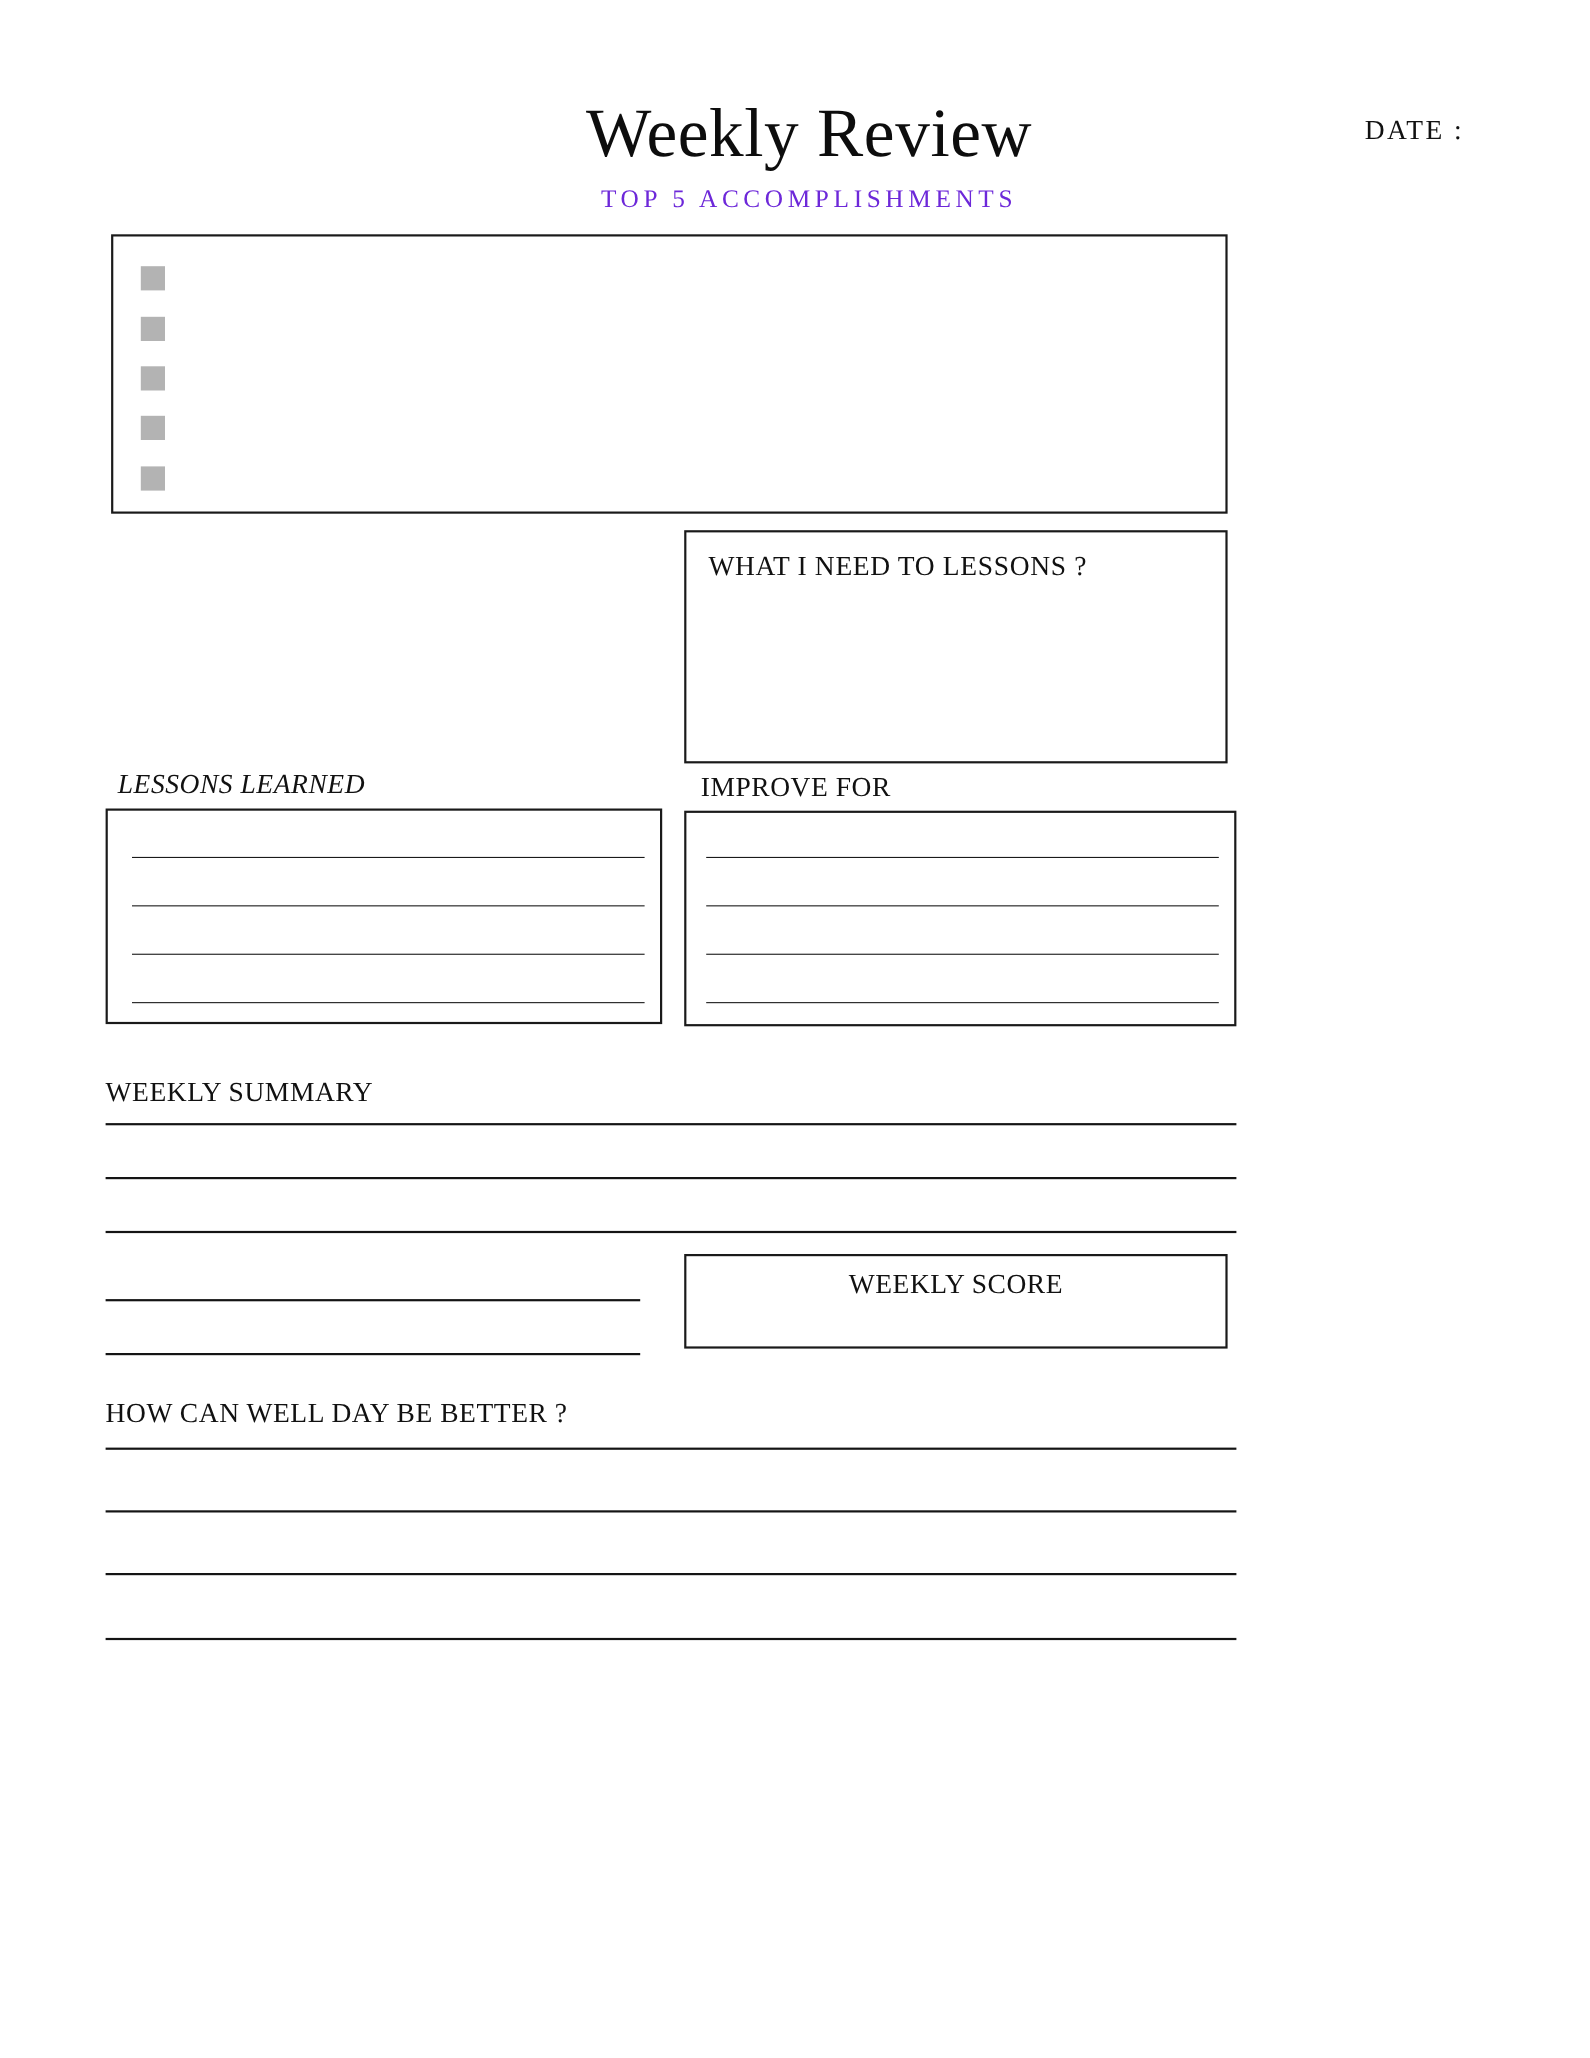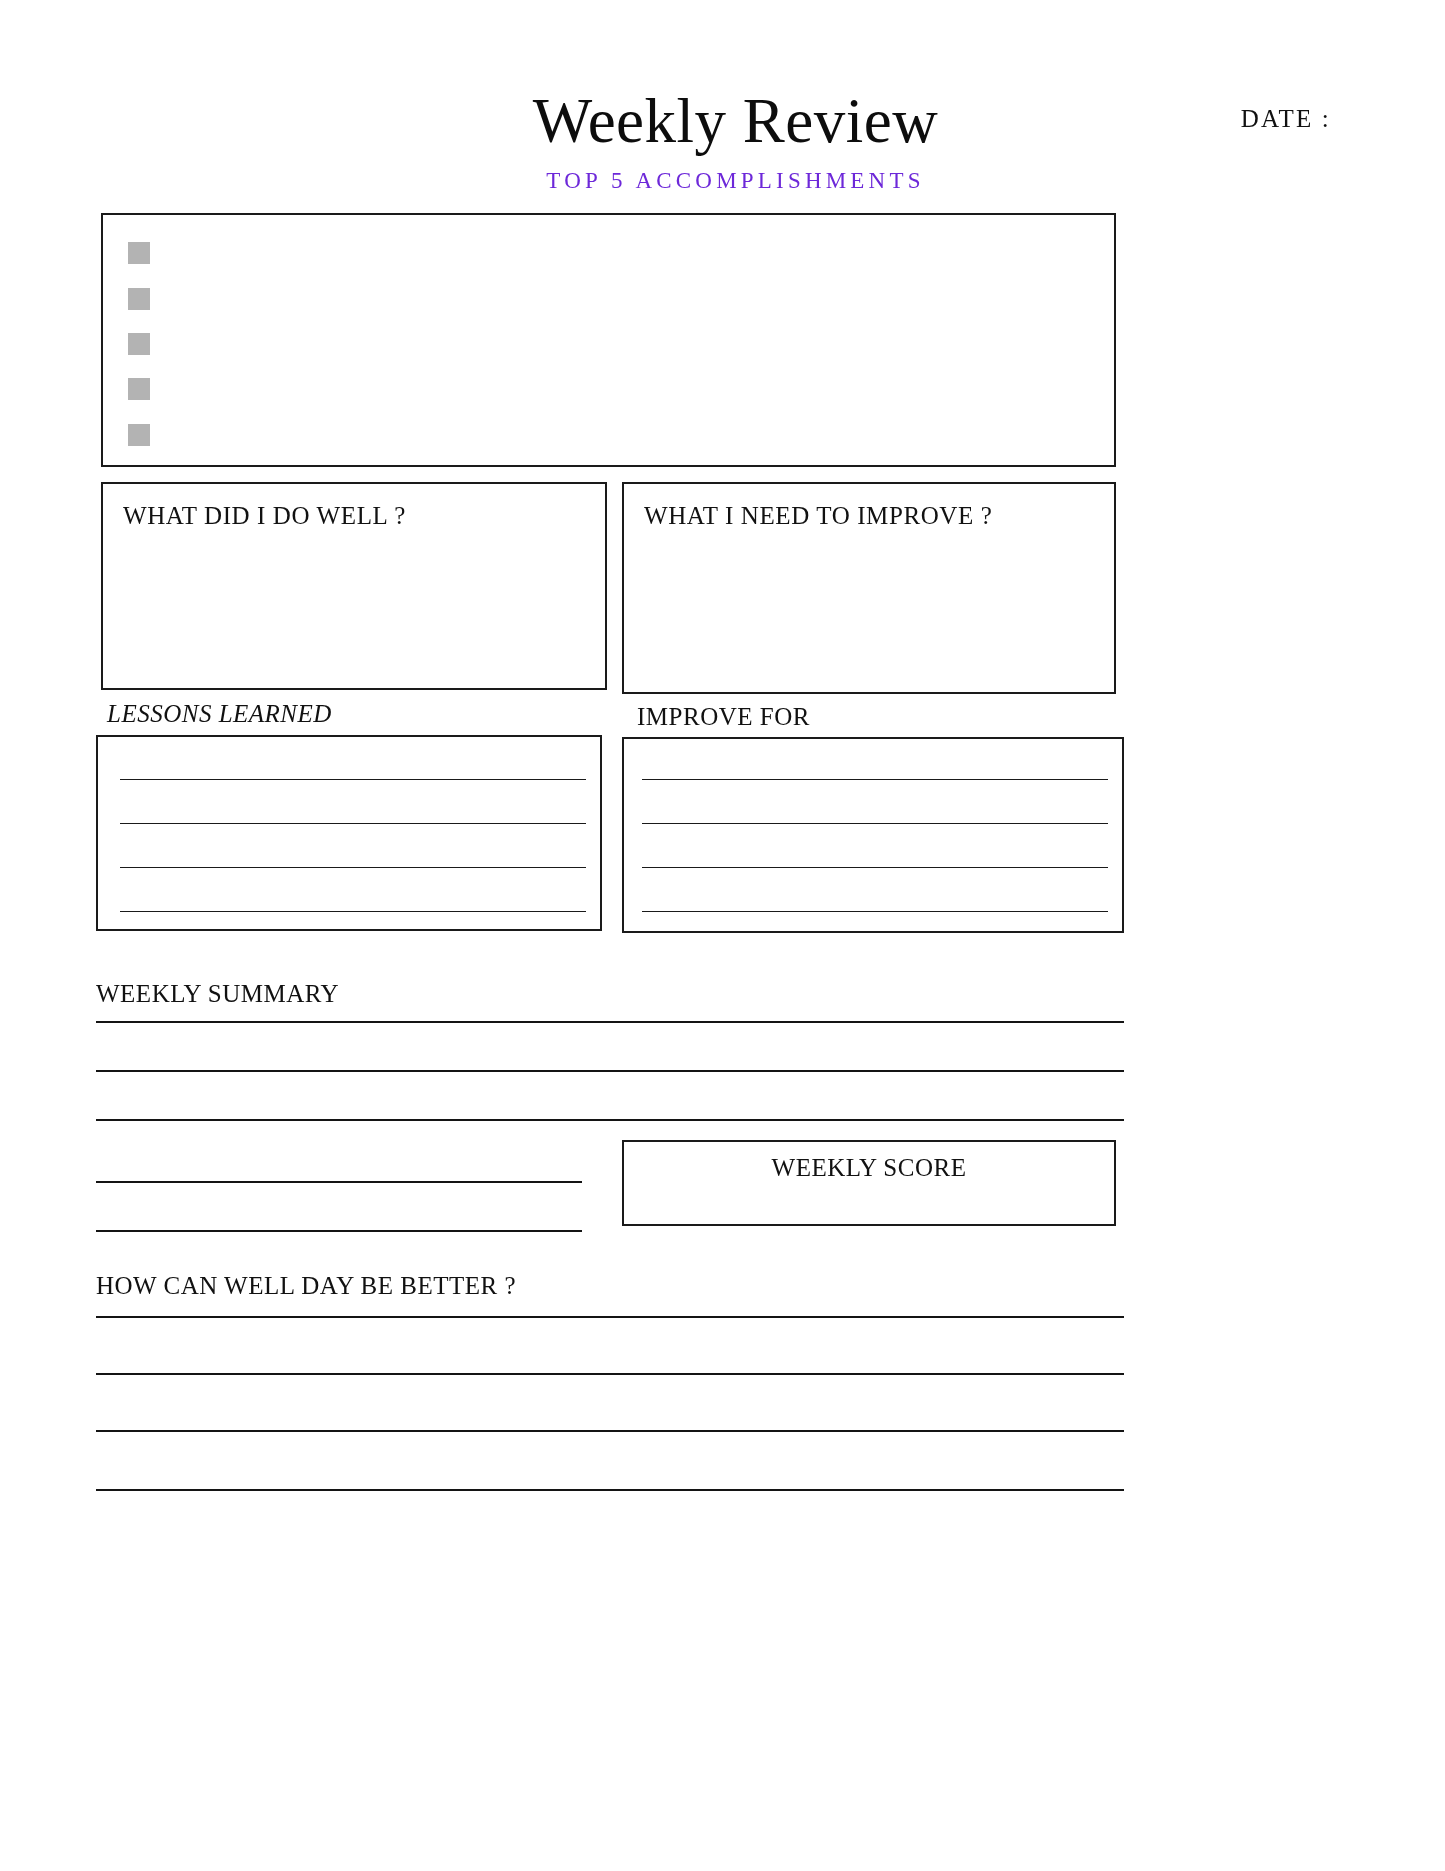--- a/index.html
+++ b/index.html
@@ -172,27 +172,23 @@
     <div class="checkbox" style="top:163px"></div>
     <div class="checkbox" style="top:209px"></div>
 
     <div style="position:absolute;left:66px;top:24px;width:920px;height:28px;font-size:22px;"></div>
     <div style="position:absolute;left:66px;top:70px;width:920px;height:28px;font-size:22px;"></div>
     <div style="position:absolute;left:66px;top:115px;width:920px;height:28px;font-size:22px;"></div>
     <div style="position:absolute;left:66px;top:160px;width:920px;height:28px;font-size:22px;"></div>
     <div style="position:absolute;left:66px;top:206px;width:920px;height:28px;font-size:22px;"></div>
   </div>
 
-  <div class="box halfbox-left qbox-well">
-    <div class="box-label qlabel">WHAT DID I DO WELL ?</div>
-    <div style="position:absolute;left:20px;top:62px;right:16px;bottom:10px;font-size:22px;"></div>
-  </div>
 
   <div class="box halfbox-right qbox-impr">
-    <div class="box-label qlabel">WHAT I NEED TO IMPROVE ?</div>
+    <div class="box-label qlabel">WHAT I NEED TO LESSONS ?</div>
     <div style="position:absolute;left:20px;top:62px;right:16px;bottom:10px;font-size:22px;"></div>
   </div>
 
   <div class="section-label" style="left:107px;top:700px;font-style:italic;">LESSONS LEARNED</div>
   <div class="box lessons-box">
     <div class="inner-rule" style="left:22px;width:466px;top:42px;"></div>
     <div class="inner-rule" style="left:22px;width:466px;top:86px;"></div>
     <div class="inner-rule" style="left:22px;width:466px;top:130px;"></div>
     <div class="inner-rule" style="left:22px;width:466px;top:174px;"></div>
     <div style="position:absolute;left:26px;top:14px;width:458px;font-size:21px;"></div>

